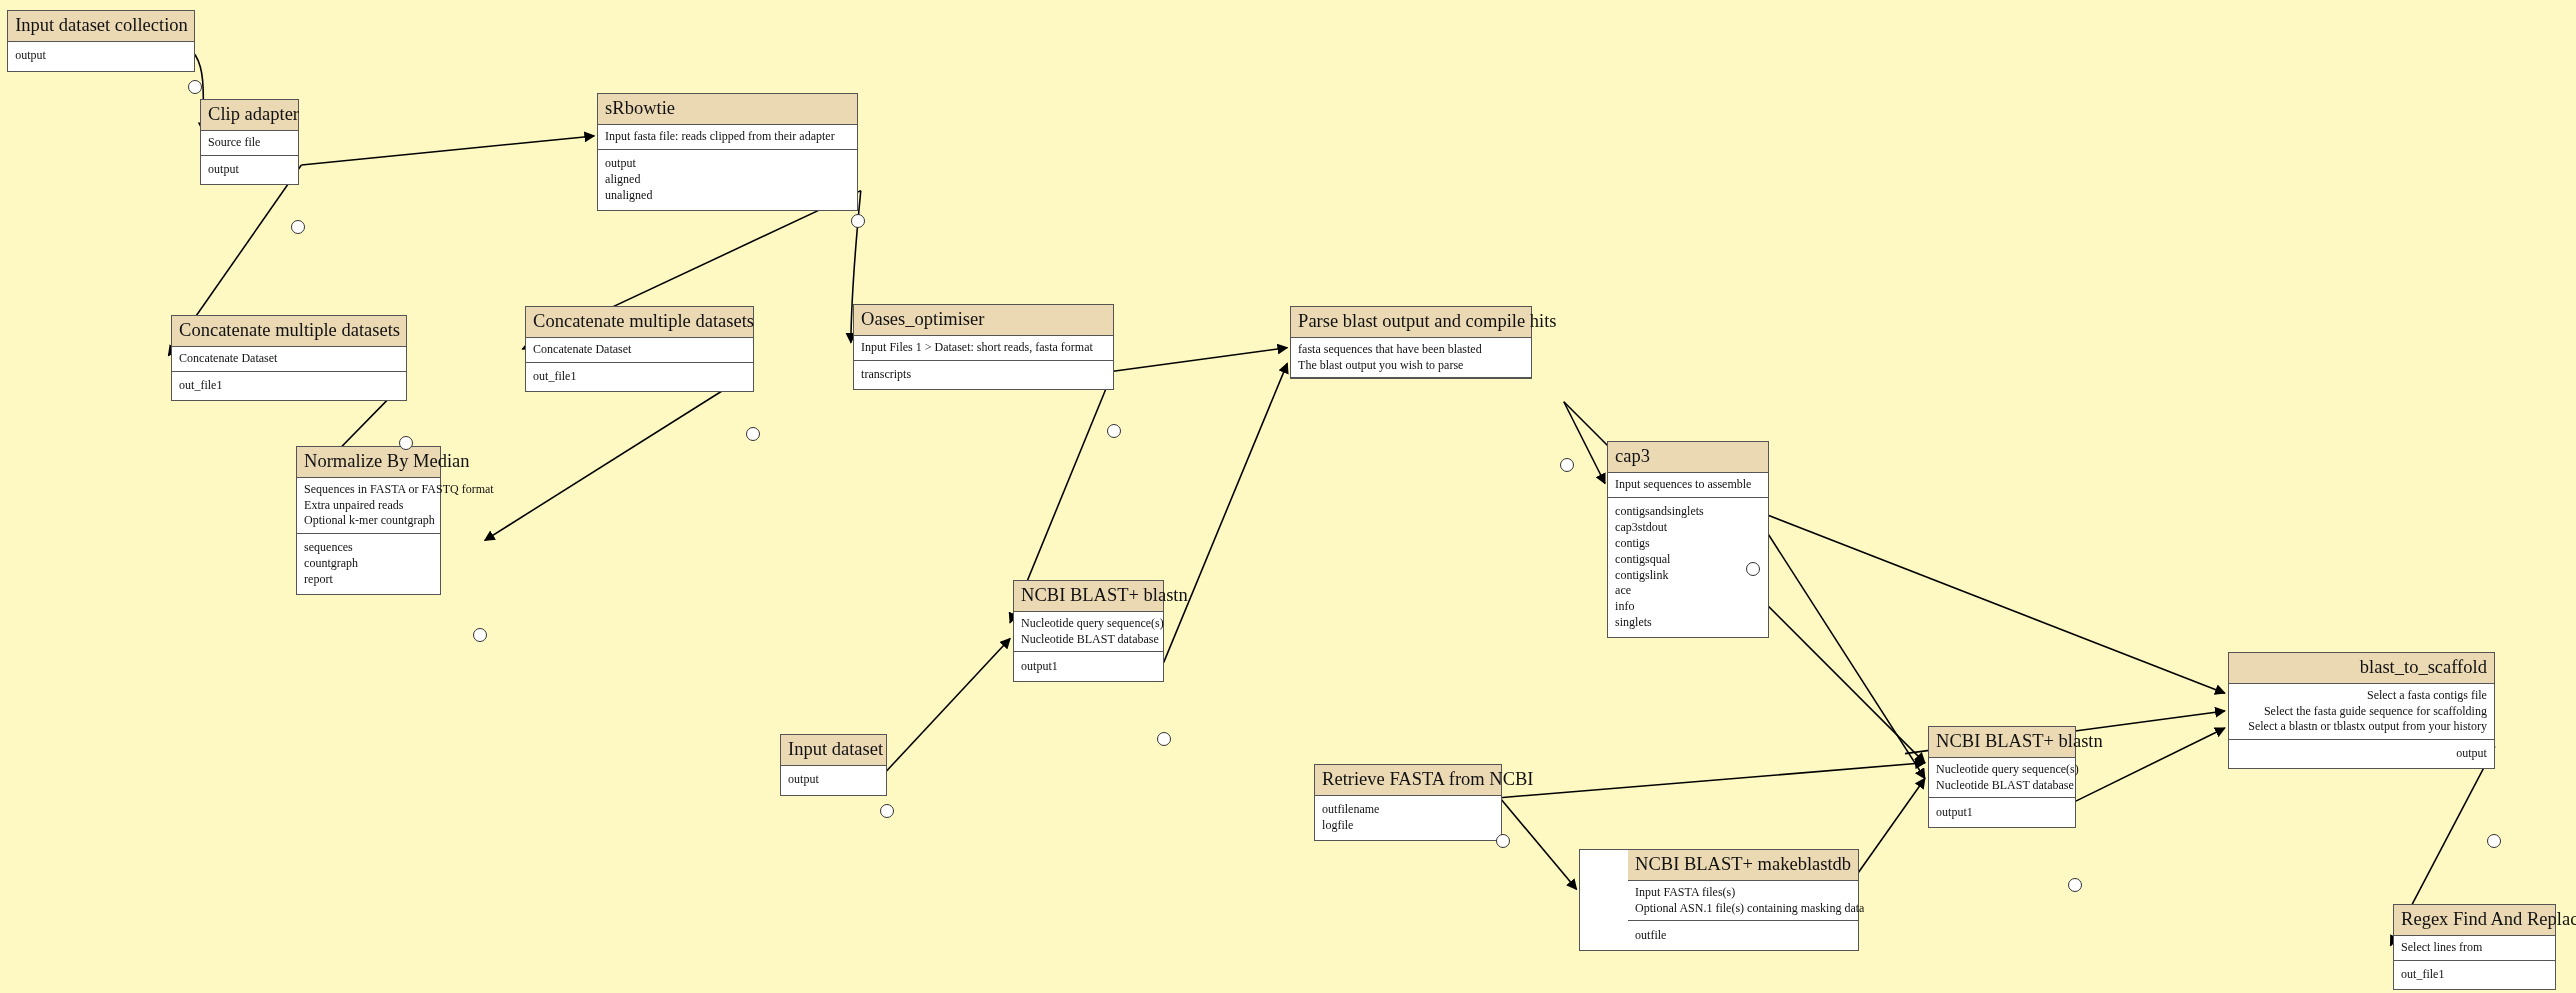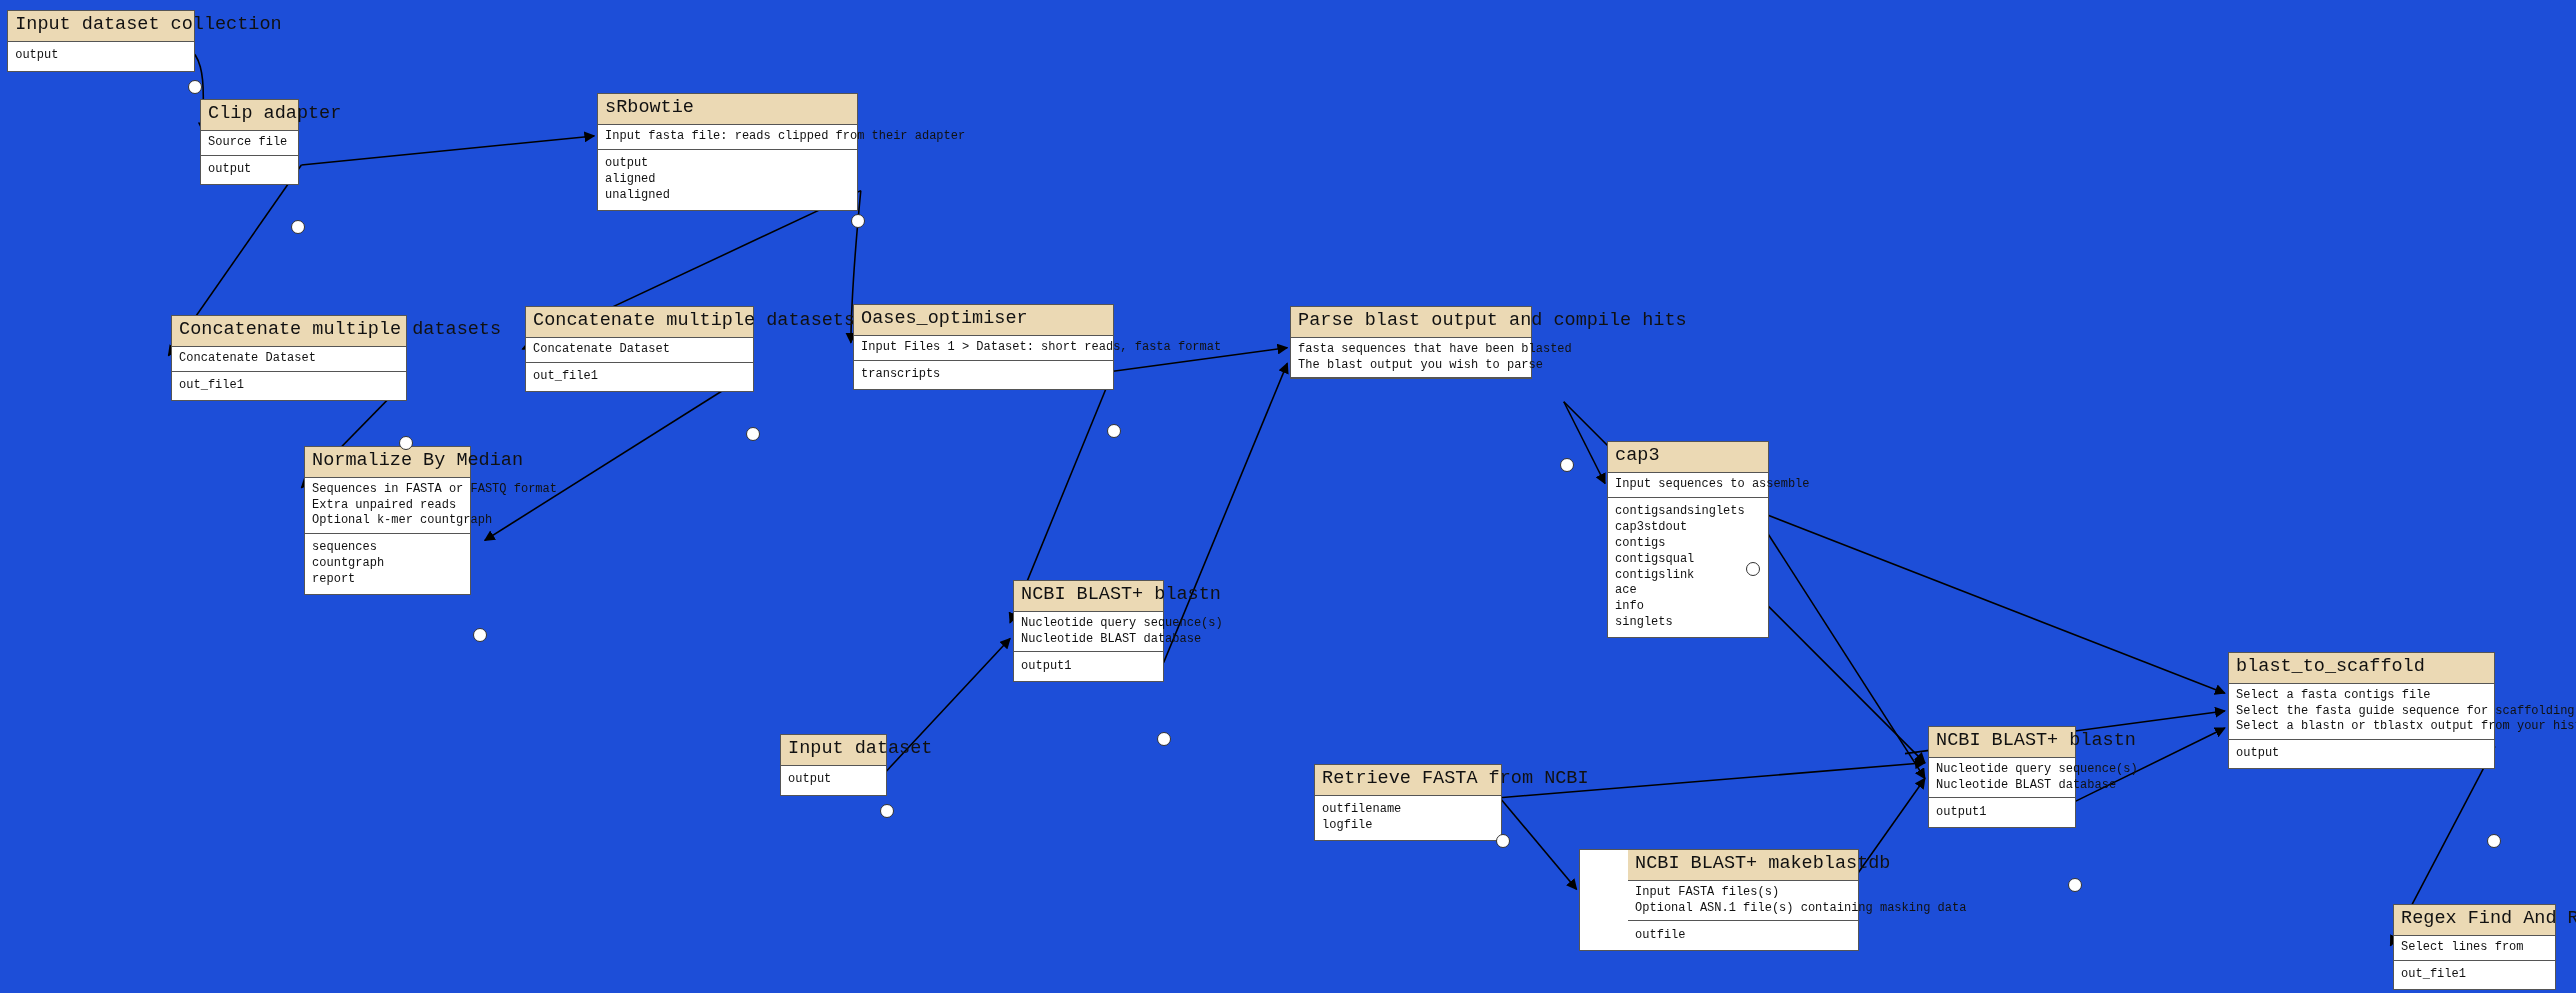--- a/index.html
+++ b/index.html
@@ -4,22 +4,22 @@
 <style>
   html, body {
     margin: 0;
     padding: 0;
     background: #ffffff;
   }
   #canvas {
     position: relative;
     width: 2576px;
     height: 994px;
-    background: #1d4ed8;
-    font-family: Liberation Mono, monospace;
+    background: #fef9c3;
+    font-family: Liberation Serif, serif;
     overflow: hidden;
   }
   #edge-layer {
     position: absolute;
     left: 0;
     top: 0;
     width: 2576px;
     height: 994px;
     pointer-events: none;
   }
@@ -152,21 +152,21 @@
           <div class="term">transcripts</div>
         </div>
       </div>
       <div class="node" style="left: 1290px; top: 306px; width: 242px;">
         <div class="node-header">Parse blast output and compile hits</div>
         <div class="node-inputs">
           <div class="term">fasta sequences that have been blasted</div>
           <div class="term">The blast output you wish to parse</div>
         </div>
       </div>
-      <div class="node" style="left: 304px; top: 446px; width: 167px;">
+      <div class="node" style="left: 296px; top: 446px; width: 145px;">
         <div class="node-header">Normalize By Median</div>
         <div class="node-inputs">
           <div class="term">Sequences in FASTA or FASTQ format</div>
           <div class="term">Extra unpaired reads</div>
           <div class="term">Optional k-mer countgraph</div>
         </div>
         <div class="node-outputs">
           <div class="term">sequences</div>
           <div class="term">countgraph</div>
           <div class="term">report</div>
@@ -191,21 +191,21 @@
       <div class="node" style="left: 1013px; top: 580px; width: 151px;">
         <div class="node-header">NCBI BLAST+ blastn</div>
         <div class="node-inputs">
           <div class="term">Nucleotide query sequence(s)</div>
           <div class="term">Nucleotide BLAST database</div>
         </div>
         <div class="node-outputs">
           <div class="term">output1</div>
         </div>
       </div>
-      <div class="node" style="left: 2228px; top: 652px; width: 267px;">
+      <div class="node" style="left: 2228px; top: 652px; width: 267px; text-align: right;">
         <div class="node-header">blast_to_scaffold</div>
         <div class="node-inputs">
           <div class="term">Select a fasta contigs file</div>
           <div class="term">Select the fasta guide sequence for scaffolding</div>
           <div class="term">Select a blastn or tblastx output from your history</div>
         </div>
         <div class="node-outputs">
           <div class="term">output</div>
         </div>
       </div>

